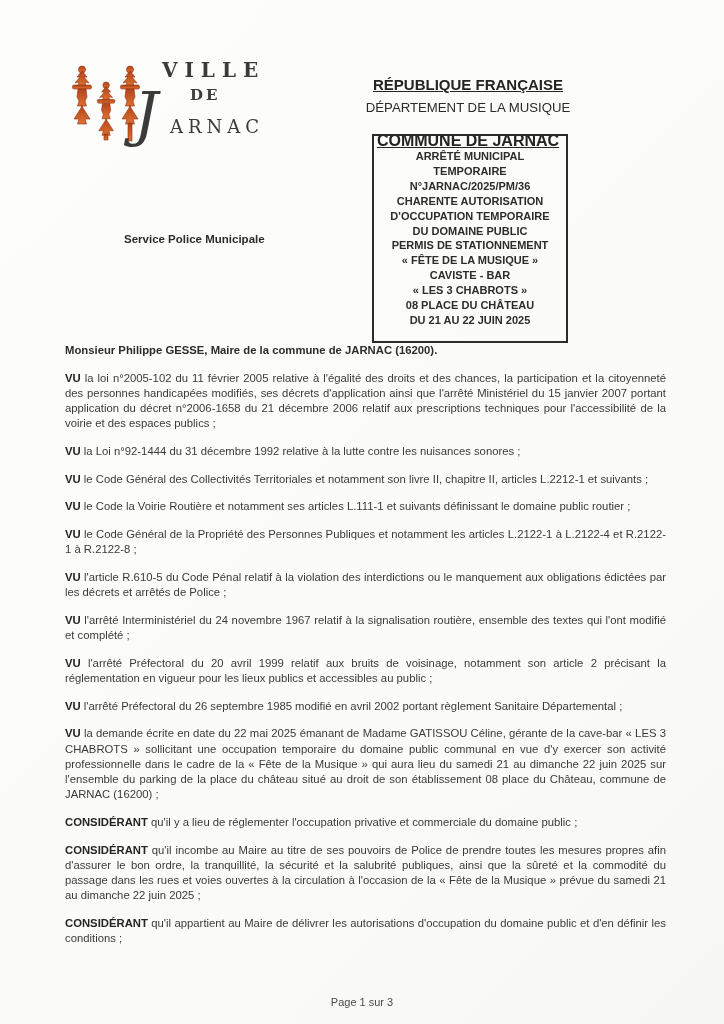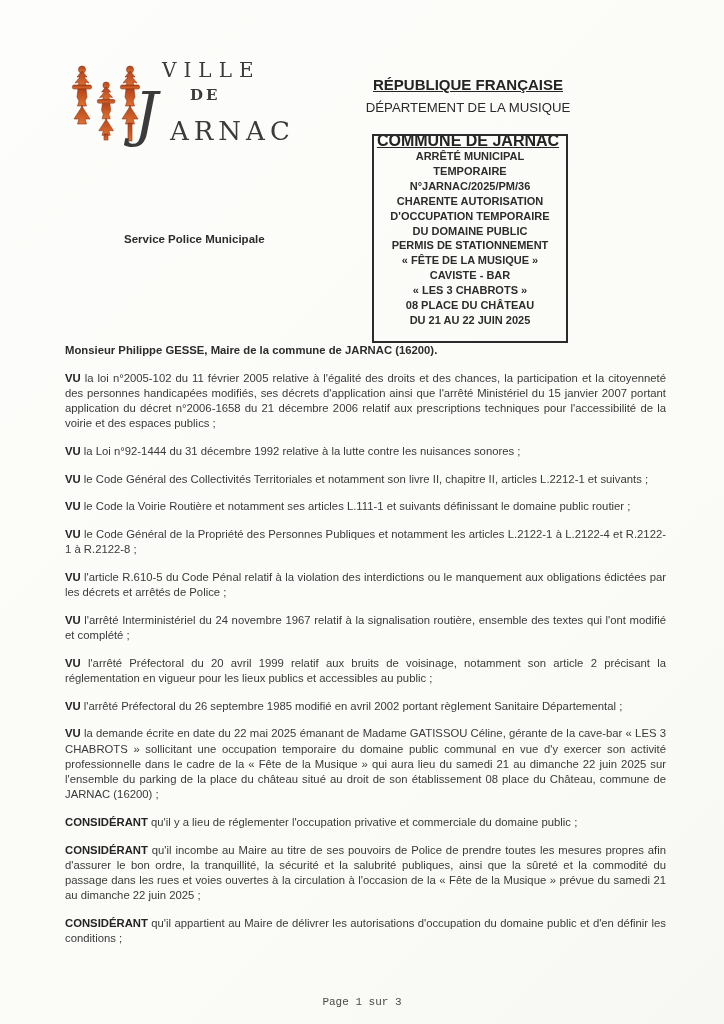--- a/index.html
+++ b/index.html
@@ -11,33 +11,33 @@
   .page{
     position:relative;width:724px;height:1024px;overflow:hidden;
     background:linear-gradient(135deg,#fdfdfb 0%,#fbfbf8 60%,#f7f7f3 100%);
     color:#3a3a3a;
   }
   
   .logo{position:absolute;left:0;top:0;}
   .logo-figures{position:absolute;left:70px;top:62px;}
   .logo-ville{
     position:absolute;left:162px;top:58px;
-    font-family:"DejaVu Serif",serif;font-size:20px;letter-spacing:7px;color:#3b3b3b;
+    font-family:"DejaVu Serif",serif;font-size:20px;letter-spacing:7px;color:#3b3b3b;font-weight:bold;
   }
   .logo-de{
     position:absolute;left:190px;top:86px;
     font-family:"DejaVu Serif",serif;font-size:15px;letter-spacing:3px;color:#3b3b3b;font-weight:bold;
   }
   .logo-j{
     position:absolute;left:134px;top:84px;
     font-family:"DejaVu Serif",serif;font-style:italic;font-size:60px;line-height:1;color:#3b3b3b;
   }
   .logo-arnac{
     position:absolute;left:170px;top:116px;
-    font-family:"DejaVu Serif",serif;font-size:26px;letter-spacing:5px;color:#3b3b3b;
+    font-family:"DejaVu Serif",serif;font-size:18px;letter-spacing:5px;color:#3b3b3b;
   }
   
   .service{
     position:absolute;left:124px;top:233px;
     font-size:11.5px;font-weight:bold;color:#2d2d2d;
   }
   
   .header-right{
     position:absolute;left:362px;top:52px;width:212px;text-align:center;color:#242424;
   }
@@ -54,21 +54,21 @@
   .doc-body{
     position:absolute;left:65px;top:343px;width:601px;
     font-size:11.3px;line-height:15.2px;text-align:justify;color:#3a3a3a;
   }
   .doc-body p{margin:0 0 12.5px 0;}
   .doc-body p.intro{font-weight:bold;color:#2c2c2c;}
   .doc-body b{color:#242424;}
   
   .footer{
     position:absolute;left:0;top:996px;width:724px;text-align:center;
-    font-size:11px;color:#4a4a4a;font-family:Liberation Mono, monospace;
+    font-size:11px;color:#4a4a4a;
   }
 </style>
 </head>
 <body>
 
 <div class="page">
 
   <div class="logo">
     <svg class="logo-figures" width="74" height="92" viewBox="0 0 74 92" aria-hidden="true">
       <defs>

